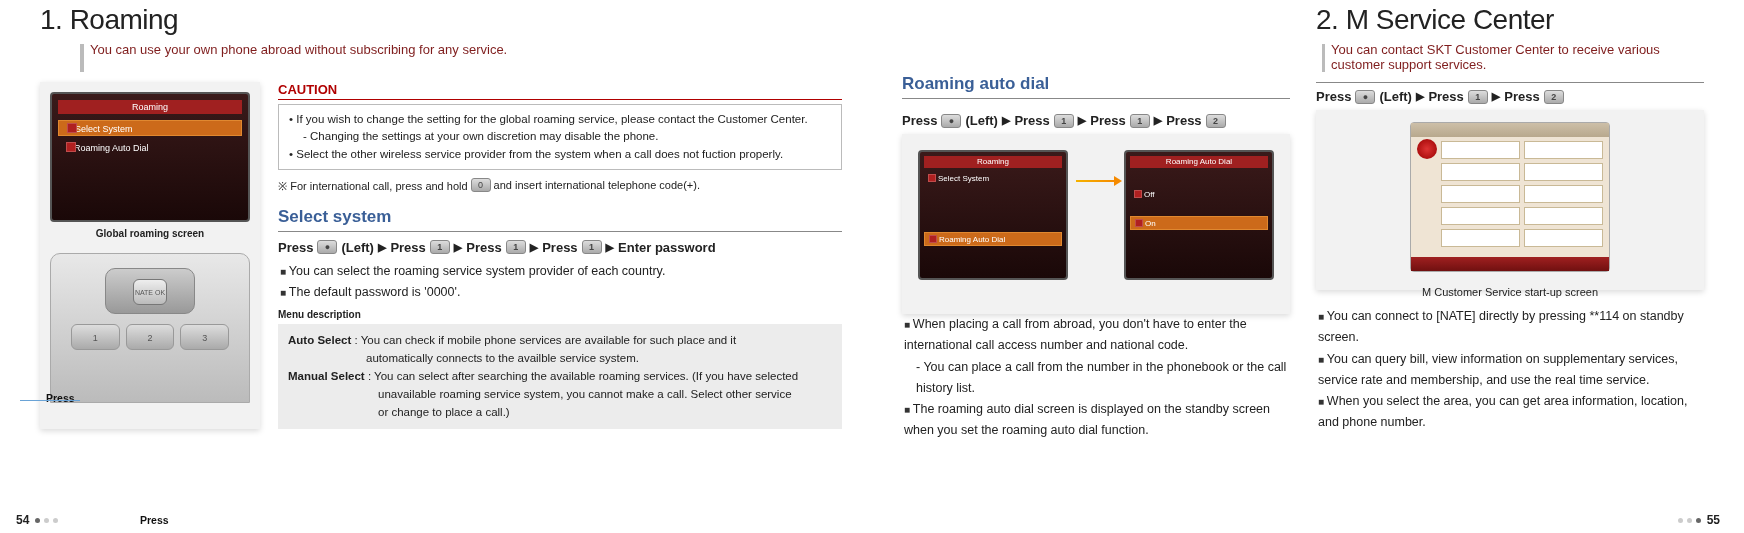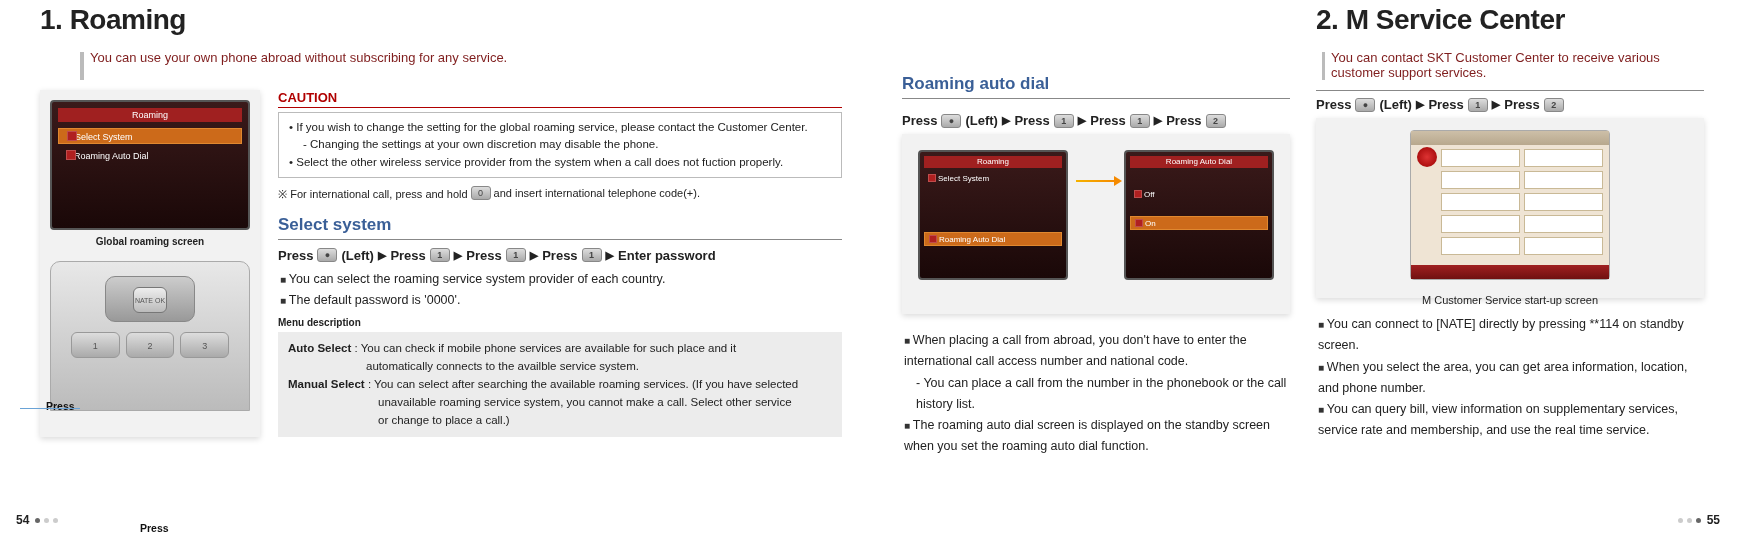--- a/index.html
+++ b/index.html
@@ -2,21 +2,21 @@
 <html><head>
 <meta charset="utf-8">
 <style>
   * { box-sizing: border-box; margin: 0; padding: 0; }
   html, body { width: 1744px; height: 533px; font-family: Arial, Helvetica, sans-serif; color: #222; background: #fff; overflow: hidden; }
   .spread { display: flex; width: 100%; height: 100%; position: relative; }
   .page { flex: 1 1 50%; position: relative; padding: 0 30px 0 40px; }
   .page-right { padding: 0 40px 0 30px; }
 
   
-  .h1 { font-size: 28px; font-weight: 700; letter-spacing: -0.5px; margin-top: 4px; margin-bottom: 14px; }
+  .h1 { font-size: 28px; font-weight: 400; letter-spacing: -0.5px; margin-top: 4px; margin-bottom: 6px; }
   .h1-right { text-align: left; }
   .lead-bar { display: flex; align-items: flex-start; gap: 6px; font-size: 13px; color: #7f1d1d; margin-left: 40px; margin-bottom: 10px; }
   .lead-bar .bar { width: 4px; height: 28px; background: #bbb; margin-top: 2px; }
 
   .left-cols { display: flex; gap: 18px; }
   .phone-panel { width: 220px; background: #f2f2f2; padding: 10px; position: relative; box-shadow: 0 2px 6px rgba(0,0,0,.15); }
   .phone-screen { width: 100%; height: 130px; background: linear-gradient(#3a1a1a,#1a0808); border: 2px solid #555; border-radius: 4px; position: relative; overflow: hidden; }
   .phone-screen .titlebar { position: absolute; top: 6px; left: 6px; right: 6px; height: 14px; background: #a02020; color: #fff; font-size: 9px; line-height: 14px; text-align: center; }
   .phone-screen .row1 { position: absolute; top: 26px; left: 6px; right: 6px; height: 16px; background: #cc6a1a; border: 1px solid #e08830; font-size: 9px; color:#fff; padding-left:16px; line-height:16px; }
   .phone-screen .row2 { position: absolute; top: 46px; left: 6px; right: 6px; height: 16px; font-size: 9px; color:#fff; padding-left:16px; line-height:16px; }
@@ -211,21 +211,21 @@
             <div class="row hl" style="top:36px;"><span class="sqm"></span><span>Roaming Auto Dial</span></div>
           </div>
           <div class="arrow-r"></div>
           <div class="mini mini2">
             <div class="titlebar">Roaming Auto Dial</div>
             <div class="row hl" style="top:20px;"><span class="sqm"></span><span>On</span></div>
             <div class="row" style="top:36px;"><span class="sqm"></span><span>Off</span></div>
           </div>
         </div>
 
-        <div class="bullets" style="margin-top:16px;">
+        <div class="bullets" style="margin-top:0;">
           <div class="bi">
             <span>When placing a call from abroad, you don't have to enter the international call access number and national code.</span><br>
             <span style="padding-left:12px; display:block;">- <span>You can place a call from the number in the phonebook or the call history list.</span></span>
           </div>
           <div class="bi">The roaming auto dial screen is displayed on the standby screen when you set the roaming auto dial function.</div>
         </div>
       </div>
 
       <div class="rc">
         <div class="h1 h1-right">2. M Service Center</div>
@@ -262,22 +262,22 @@
               <div class="cell"></div>
                 <div class="cell"></div>
             </div>
             <div class="bbar"></div>
           </div>
           <div class="subcap">M Customer Service start-up screen</div>
         </div>
 
         <div class="bullets" style="margin-top:16px;">
           <div class="bi">You can connect to [NATE] directly by pressing **114 on standby screen.</div>
+          <div class="bi">You can query bill, view information on supplementary services, service rate and membership, and use the real time service.</div>
           <div class="bi">When you select the area, you can get area information, location, and phone number.</div>
-          <div class="bi">You can query bill, view information on supplementary services, service rate and membership, and use the real time service.</div>
         </div>
       </div>
     </div>
 
     <div class="side-label">04 T Service</div>
 
     <div class="page-num-r">
       <span class="dots">
           <span></span>
           <span></span>

